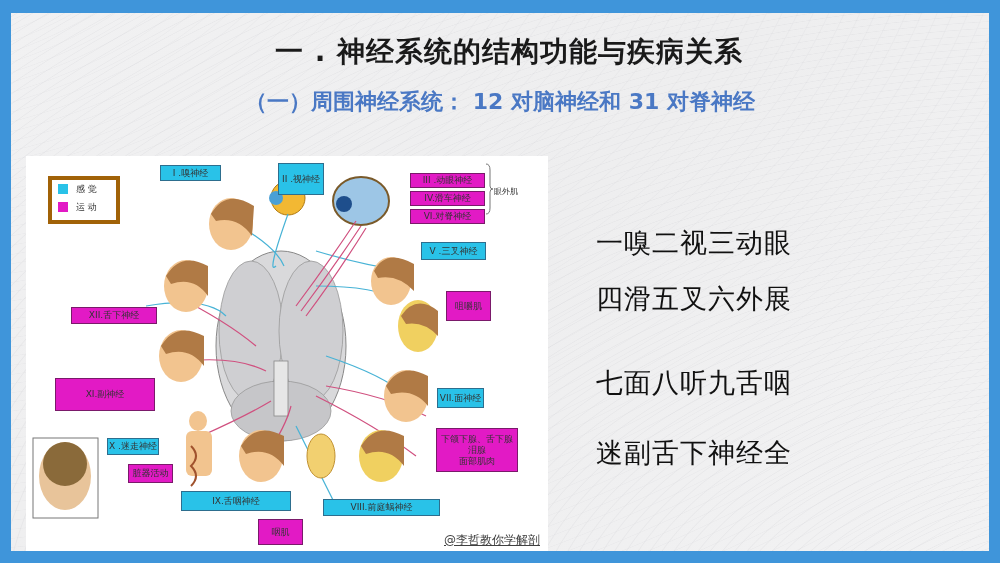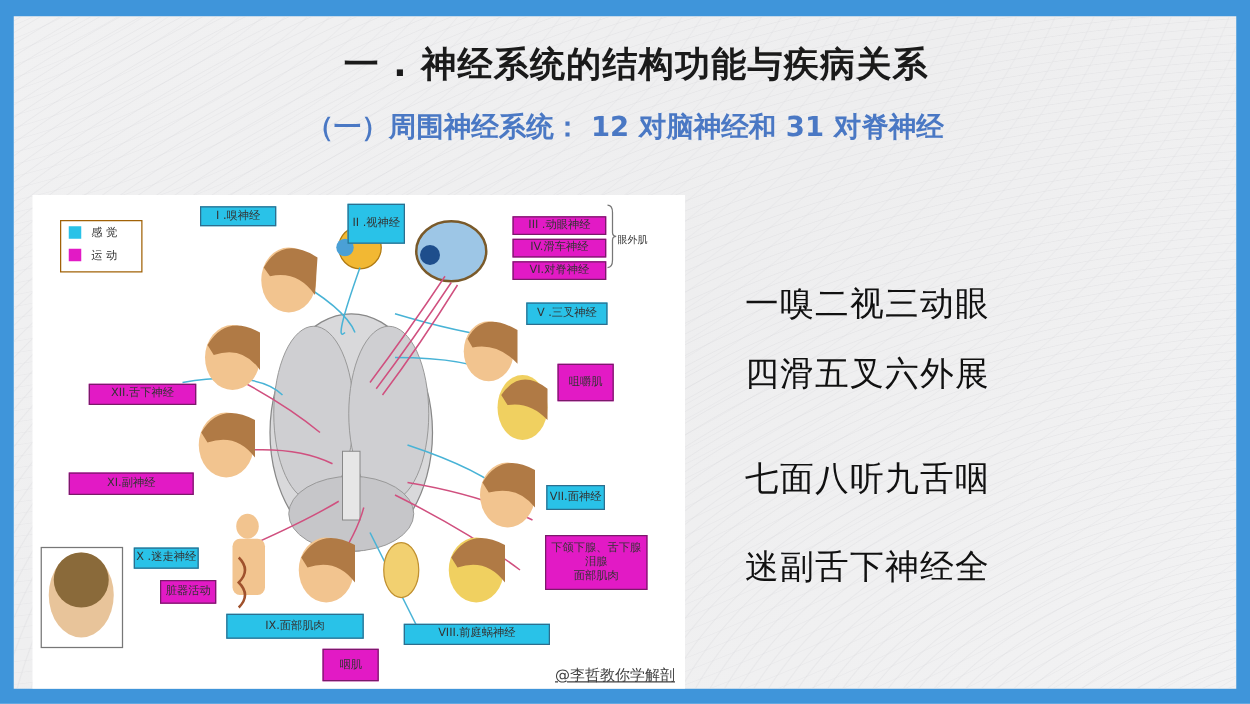--- a/index.html
+++ b/index.html
@@ -13,21 +13,21 @@
     opacity:.8; }
   .slide::after { content:""; position:absolute; inset:0;
     background: repeating-radial-gradient(ellipse at -20% -30%, rgba(255,255,255,0) 0px, rgba(255,255,255,0) 13px, rgba(215,215,219,0.25) 14px, rgba(255,255,255,0) 15px); }
   .title { position:absolute; left:0; width:996px; top:20px; text-align:center; font-size:28px; font-weight:bold; color:#1a1a1a; z-index:2; letter-spacing:1px; }
   .subtitle { position:absolute; left:0; width:978px; top:74px; text-align:center; font-size:22px; font-weight:bold; color:#4a78c4; z-index:2; }
   .panel { position:absolute; left:15px; top:143px; width:522px; height:395px; background:#ffffff; z-index:2; overflow:hidden; }
   .mnemonic { position:absolute; left:585px; z-index:2; font-size:27px; color:#111; letter-spacing:1px; }
   .lbl { position:absolute; font-size:9px; color:#333; display:flex; align-items:center; justify-content:center; text-align:center; border:1px solid #2d6e8e; box-sizing:border-box; line-height:11px; }
   .lbl.c { background:#29c2e8; }
   .lbl.m { background:#e21ac5; border-color:#7a1a6a;margin-top:10px; }
-  .legend { position:absolute; left:22px; top:20px; width:64px; height:40px; border:1px solid #a16207; background:#fff; }
+  .legend { position:absolute; left:22px; top:20px; width:64px; height:40px; border:4px solid #a16207; background:#fff; }
   .legend .row { display:flex; align-items:center; height:18px; padding-left:6px; font-size:9px; color:#333; }
   .legend .sw { width:10px; height:10px; margin-right:8px; }
   .watermark { position:absolute; right:8px; bottom:2px; font-size:12px; color:#404040;text-decoration:underline; }
   .side-text { position:absolute; left:468px; top:30px; font-size:8px; color:#333; }
 </style>
 </head>
 <body>
 
 <div class="frame"></div>
 <div class="slide">
@@ -114,30 +114,30 @@
 
     <div class="lbl c" style="left:134px;top:9px;width:61px;height:16px">I .嗅神经</div>
     <div class="lbl c" style="left:252px;top:7px;width:46px;height:32px">II .视神经</div>
     <div class="lbl m" style="left:384px;top:7px;width:75px;height:15px">III .动眼神经</div>
     <div class="lbl m" style="left:384px;top:25px;width:75px;height:15px">IV.滑车神经</div>
     <div class="lbl m" style="left:384px;top:43px;width:75px;height:15px">VI.对脊神经</div>
     <div class="side-text">眼外肌</div>
     <div class="lbl c" style="left:395px;top:86px;width:65px;height:18px">V .三叉神经</div>
     <div class="lbl m" style="left:420px;top:125px;width:45px;height:30px">咀嚼肌</div>
     <div class="lbl m" style="left:45px;top:141px;width:86px;height:17px">XII.舌下神经</div>
-    <div class="lbl m" style="left:29px;top:212px;width:100px;height:18px">XI.副神经</div>
+    <div class="lbl m" style="left:29px;top:212px;width:100px;height:33px">XI.副神经</div>
     <div class="lbl c" style="left:81px;top:282px;width:52px;height:17px">X .迷走神经</div>
     <div class="lbl m" style="left:102px;top:298px;width:45px;height:19px">脏器活动</div>
     <div class="lbl c" style="left:411px;top:232px;width:47px;height:20px">VII.面神经</div>
     <div class="lbl m" style="left:410px;top:262px;width:82px;height:44px;flex-direction:column">
       <span>下颌下腺、舌下腺</span>
       <span>泪腺</span>
       <span>面部肌肉</span>
     </div>
-    <div class="lbl c" style="left:155px;top:335px;width:110px;height:20px">IX.面部肌肉</div>
+    <div class="lbl c" style="left:155px;top:335px;width:110px;height:20px">IX.舌咽神经</div>
     <div class="lbl m" style="left:232px;top:353px;width:45px;height:26px">咽肌</div>
     <div class="lbl c" style="left:297px;top:343px;width:117px;height:17px">VIII.前庭蜗神经</div>
     <div class="watermark">@李哲教你学解剖</div>
   </div>
 
   <div class="mnemonic" style="top:212px">一嗅二视三动眼</div>
   <div class="mnemonic" style="top:268px">四滑五叉六外展</div>
   <div class="mnemonic" style="top:352px">七面八听九舌咽</div>
   <div class="mnemonic" style="top:422px">迷副舌下神经全</div>
 </div>

